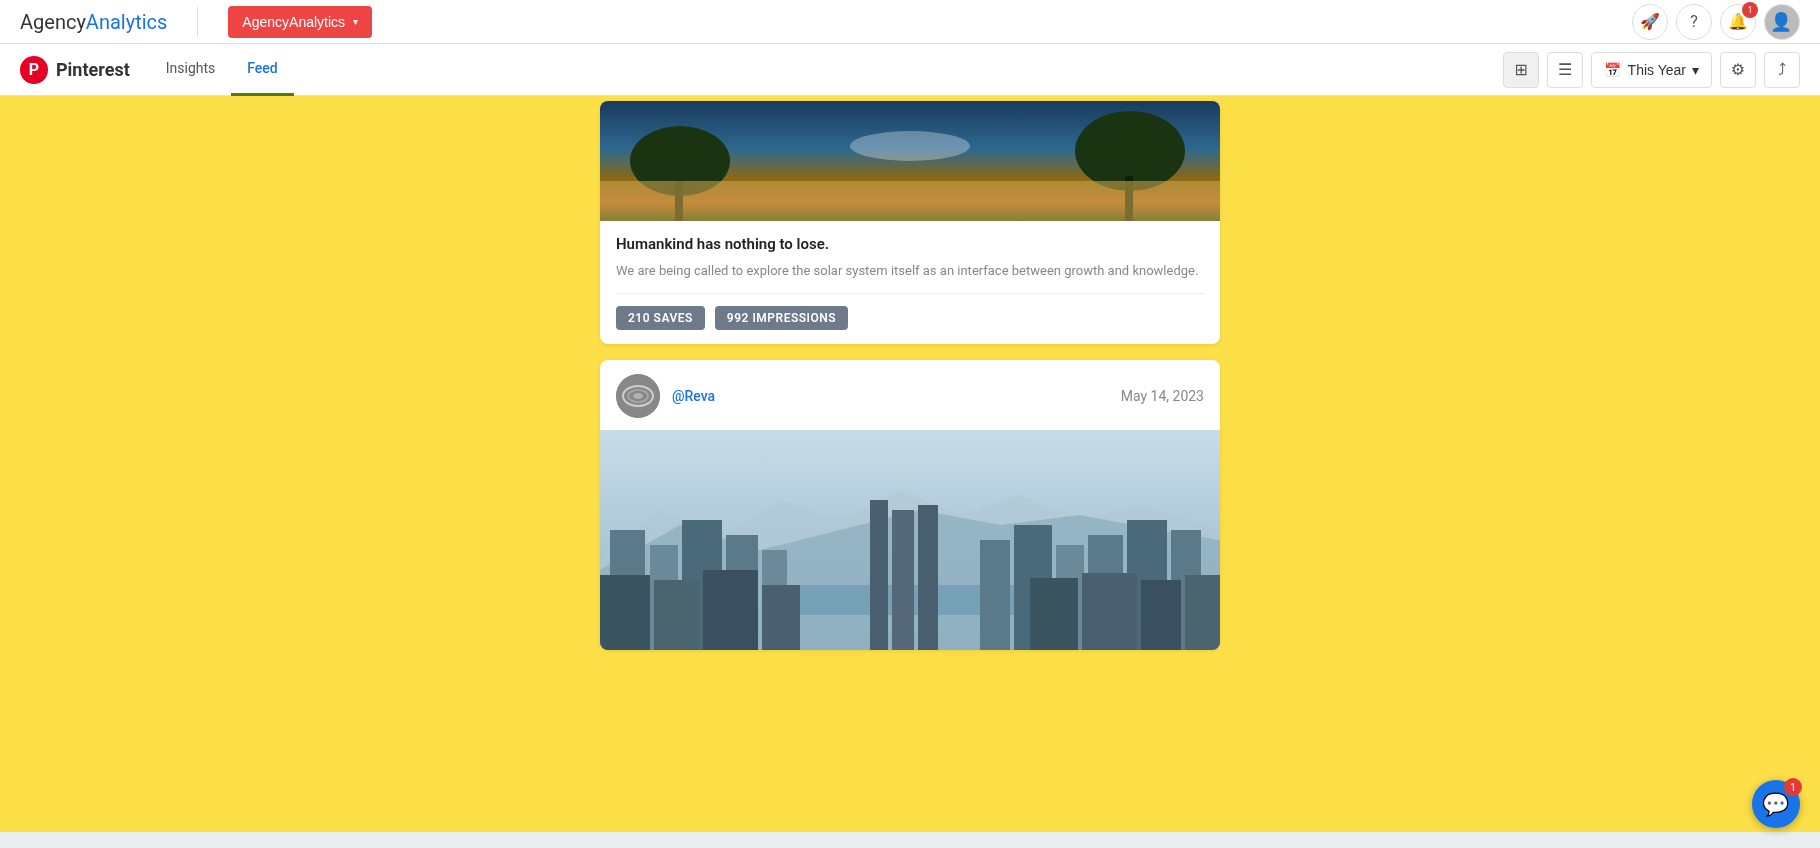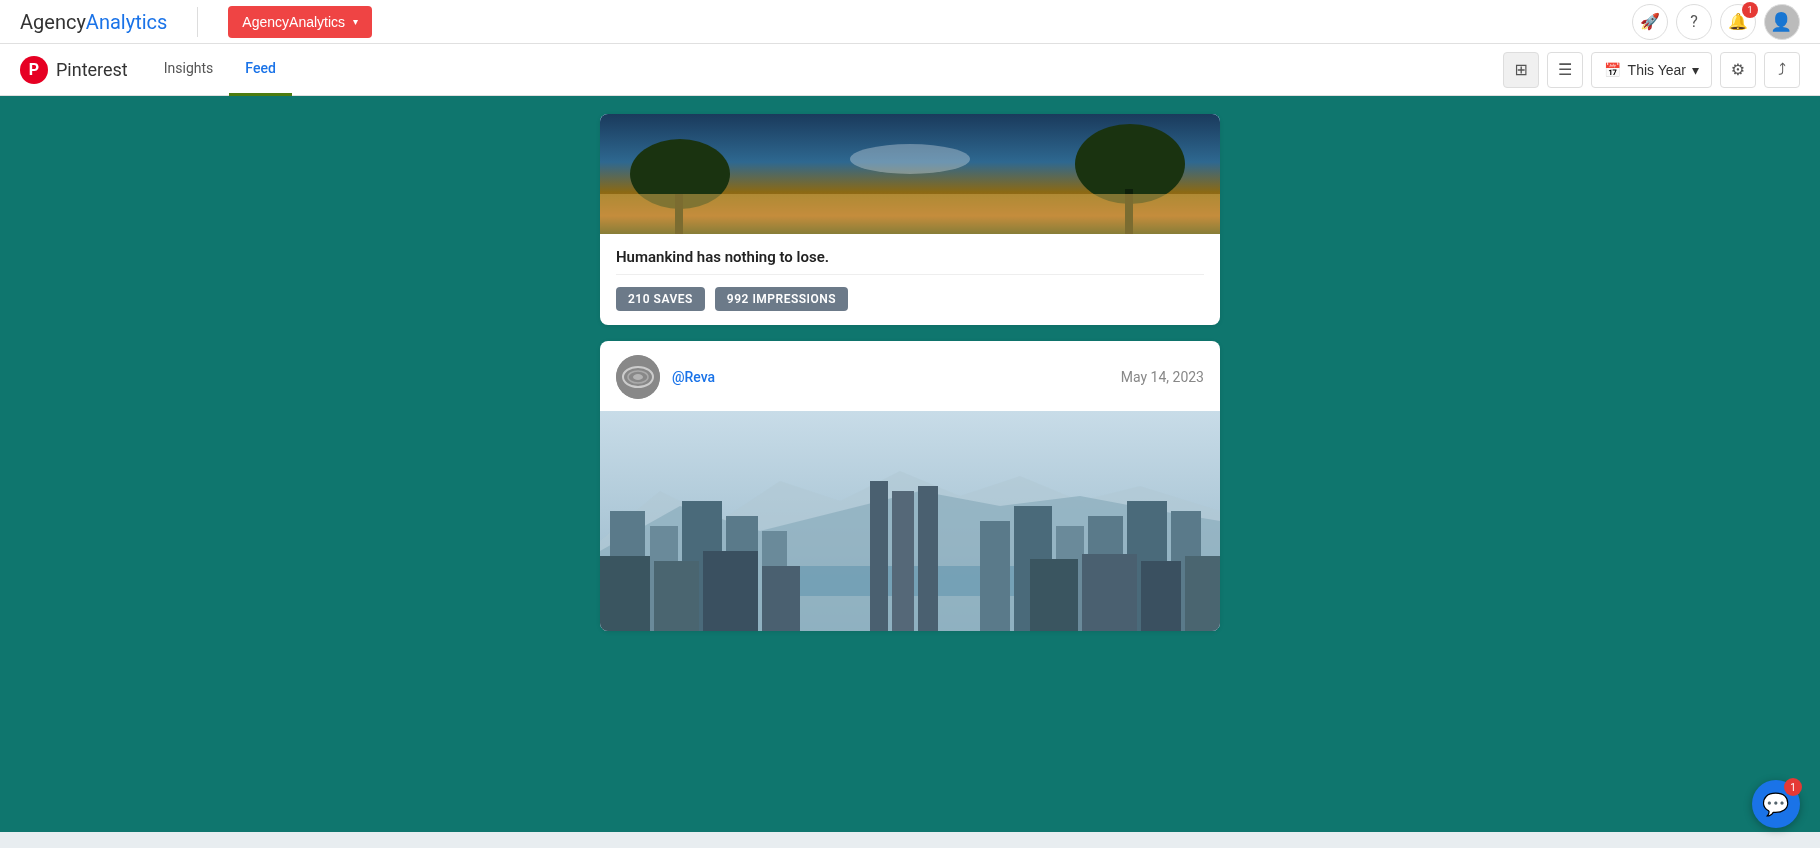--- a/index.html
+++ b/index.html
@@ -114,21 +114,21 @@
       border-radius: 50%;
       color: #fff;
       display: flex;
       align-items: center;
       justify-content: center;
       font-size: 16px;
       font-weight: bold;
     }
     .pinterest-label {
       font-size: 18px;
-      font-weight: 400;
+      font-weight: 700;
       color: #333;
     }
     .sub-nav-tabs {
       display: flex;
       align-items: center;
       height: 100%;
     }
     .sub-nav-tab {
       padding: 0 16px;
       height: 52px;
@@ -202,25 +202,25 @@
       display: flex;
       align-items: center;
       justify-content: center;
       cursor: pointer;
       color: #555;
       font-size: 16px;
     }
 
     
     .main-content {
-      background: #0f766e;
+      background: #fde047;
       min-height: calc(848px - 112px);
       display: flex;
       justify-content: center;
-      padding: 18px;
+      padding: 5px;
     }
     .feed-column {
       width: 620px;
       display: flex;
       flex-direction: column;
       gap: 16px;
     }
 
     
     .post-card {
@@ -437,20 +437,21 @@
           <ellipse cx="80" cy="60" rx="50" ry="35" fill="#1a3310"></ellipse>
           <ellipse cx="530" cy="50" rx="55" ry="40" fill="#1a3310"></ellipse>
           <rect x="75" y="80" width="8" height="40" fill="#0d1f0a"></rect>
           <rect x="525" y="75" width="8" height="45" fill="#0d1f0a"></rect>
 
           <rect x="0" y="80" width="620" height="40" fill="#c4a04a" opacity="0.6"></rect>
         </svg>
       </div>
       <div class="post-body">
         <div class="post-title">Humankind has nothing to lose.</div>
+        <div class="post-desc">We are being called to explore the solar system itself as an interface between growth and knowledge.</div>
         <hr class="post-divider">
         <div class="post-stats">
           <div class="stat-badge">
             <span>210</span>
             <span> </span><span>SAVES</span>
           </div>
           <div class="stat-badge">
             <span>992</span>
             <span> </span><span>IMPRESSIONS</span>
           </div>

